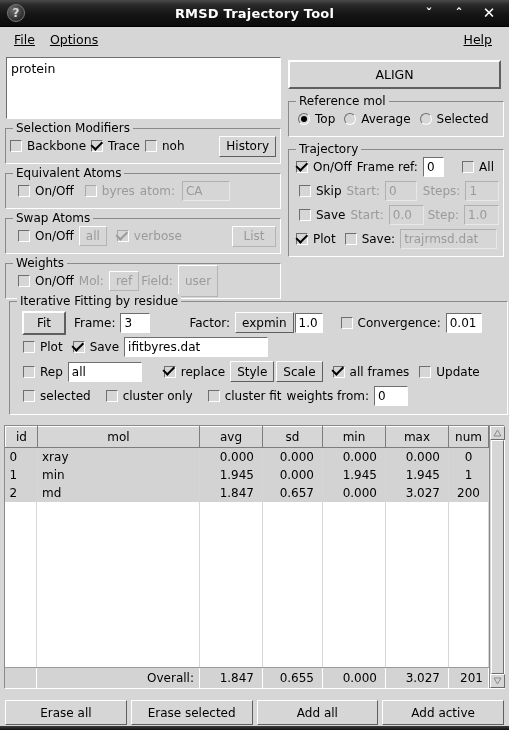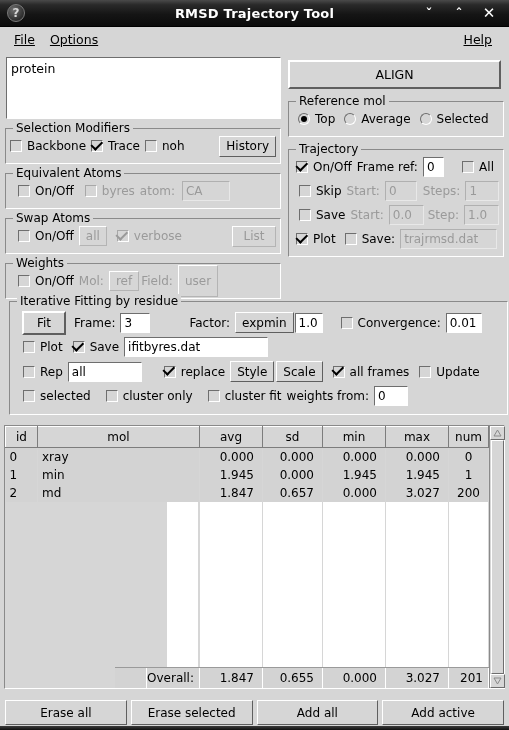--- a/index.html
+++ b/index.html
@@ -161,21 +161,21 @@
   .iterfit { position: absolute; left: 4px; top: 249px; width: 509px; }
 
   
   .tablewrap {
     position: absolute; left: 4px; top: 373px;
     width: 501px; height: 264px;
     background: #d6d6d6;
     border: 1px solid #8a8a8a; border-right-color:#ffffff; border-bottom-color:#ffffff;
     display: flex;
   }
-  .tablemain { flex: 1; display: flex; flex-direction: column; overflow: hidden; align-items: flex-end; }
+  .tablemain { flex: 1; display: flex; flex-direction: column; overflow: hidden; }
   table.grid { border-collapse: collapse; width: 100%; font-size: 12px; table-layout: fixed; }
   table.grid th {
     background: #d6d6d6; font-weight: normal; height: 21px;
     border: 1px solid #ffffff; border-right-color: #7d7d7d; border-bottom-color: #7d7d7d;
     text-align: center; color:#000;
   }
   table.grid td {
     height: 18px; border-right: 1px solid #d6d6d6;
     padding: 0 4px; color: #000; background:#d3d3d3;
   }

